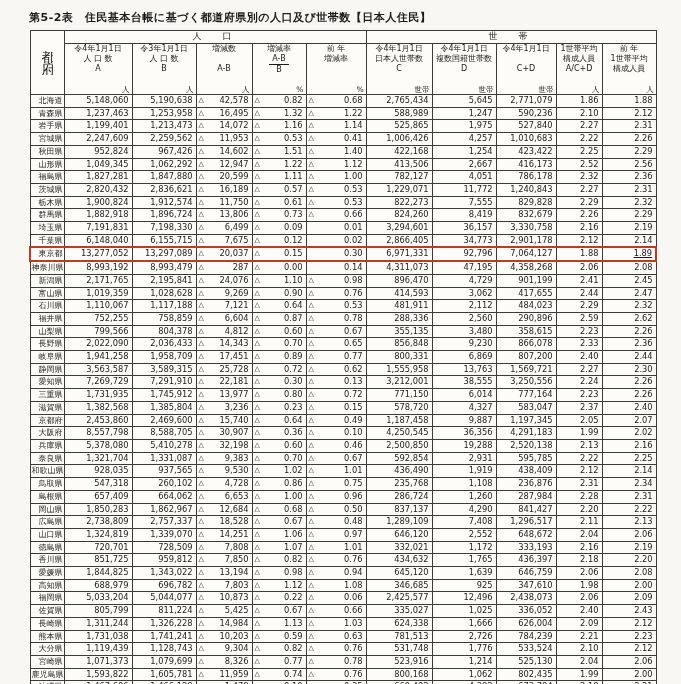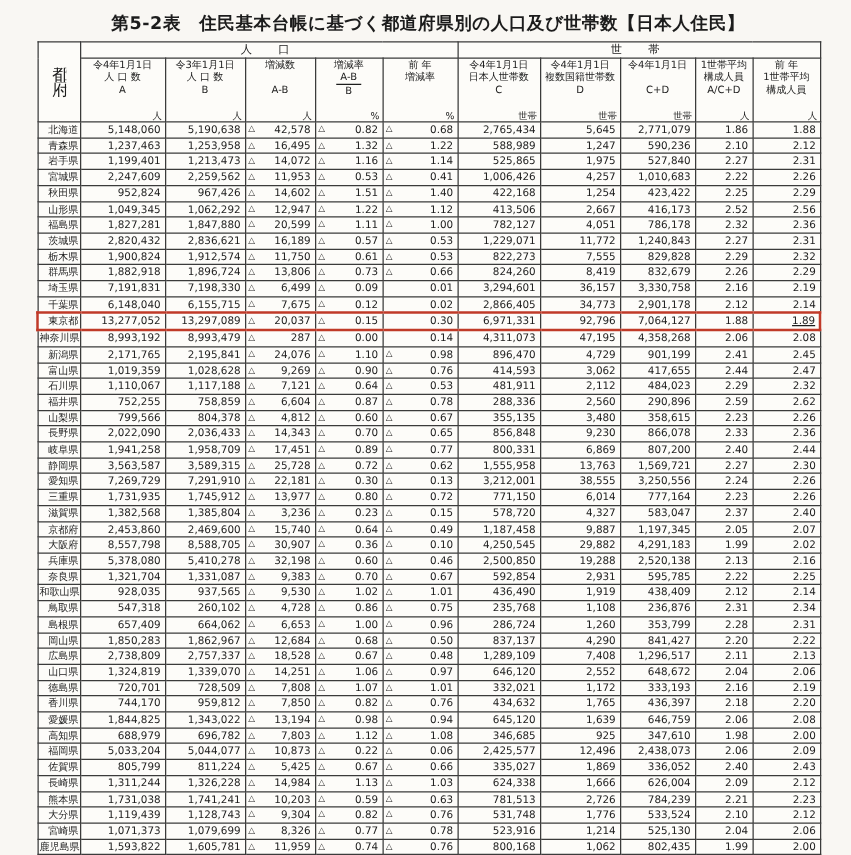--- a/index.html
+++ b/index.html
@@ -3,21 +3,21 @@
 <meta charset="utf-8">
 <style>
   :root { --red:#c03a28; --bd:#3b3b3b; --ink:#1c1c1c; }
   html,body{margin:0;padding:0;}
   body{
     width:681px;height:684px;overflow:hidden;
     background:#f9f7f3;color:var(--ink);
     font-family:"DejaVu Sans","Liberation Sans",sans-serif;
   }
   .page{padding:8px 0 0 29px;}
-  .title{width:627px;text-align:center;font-size:14px;font-weight:700;margin:2px 0 5px 0;letter-spacing:.5px;}
+  .title{width:627px;text-align:left;font-size:11px;font-weight:700;margin:2px 0 5px 0;letter-spacing:.5px;}
   table{border-collapse:collapse;table-layout:fixed;width:627px;border:1.5px solid var(--bd);background:#fdfcf9;}
   th,td{border:1px solid var(--bd);}
   th{font-weight:400;}
   col.c1{width:34px;} col.c2{width:68px;} col.c3{width:64px;} col.c4{width:56px;}
   col.c5{width:54px;} col.c6{width:60px;} col.c7{width:66px;} col.c8{width:64px;}
   col.c9{width:60px;} col.c10{width:46px;} col.c11{width:54px;}
   .group{height:12px;font-size:9px;line-height:12px;text-align:center;letter-spacing:6px;padding:0;font-family:Liberation Mono, monospace;}
   .colh{height:50px;vertical-align:top;padding:0 2px;}
   .hcell{display:flex;flex-direction:column;height:100%;font-size:8px;line-height:10.2px;text-align:center;}
   .hline{white-space:nowrap;overflow:hidden;}
@@ -892,21 +892,21 @@
               <span class="val">0.36</span>
             </span>
           </td>
           <td class="num">
             <span class="cellflex">
               <span class="tri">△</span>
               <span class="val">0.10</span>
             </span>
           </td>
           <td class="num">4,250,545</td>
-          <td class="num">29,882</td>
+          <td class="num">36,356</td>
           <td class="num">4,291,183</td>
           <td class="num">1.99</td>
           <td class="num">2.02</td>
         </tr>
         <tr>
           <td class="pref">兵庫県</td>
           <td class="num">5,378,080</td>
           <td class="num">5,410,278</td>
           <td class="num">
             <span class="cellflex">
@@ -1033,21 +1033,21 @@
             </span>
           </td>
           <td class="num">
             <span class="cellflex">
               <span class="tri">△</span>
               <span class="val">0.96</span>
             </span>
           </td>
           <td class="num">286,724</td>
           <td class="num">1,260</td>
-          <td class="num">353,799</td>
+          <td class="num">287,984</td>
           <td class="num">2.28</td>
           <td class="num">2.31</td>
         </tr>
         <tr>
           <td class="pref">岡山県</td>
           <td class="num">1,850,283</td>
           <td class="num">1,862,967</td>
           <td class="num">
             <span class="cellflex">
               <span class="tri">△</span>
@@ -1151,21 +1151,21 @@
             </span>
           </td>
           <td class="num">332,021</td>
           <td class="num">1,172</td>
           <td class="num">333,193</td>
           <td class="num">2.16</td>
           <td class="num">2.19</td>
         </tr>
         <tr>
           <td class="pref">香川県</td>
-          <td class="num">744,170</td>
+          <td class="num">851,725</td>
           <td class="num">959,812</td>
           <td class="num">
             <span class="cellflex">
               <span class="tri">△</span>
               <span class="val">7,850</span>
             </span>
           </td>
           <td class="num">
             <span class="cellflex">
               <span class="tri">△</span>
@@ -1284,21 +1284,21 @@
               <span class="val">0.67</span>
             </span>
           </td>
           <td class="num">
             <span class="cellflex">
               <span class="tri">△</span>
               <span class="val">0.66</span>
             </span>
           </td>
           <td class="num">335,027</td>
-          <td class="num">1,869</td>
+          <td class="num">1,025</td>
           <td class="num">336,052</td>
           <td class="num">2.40</td>
           <td class="num">2.43</td>
         </tr>
         <tr>
           <td class="pref">長崎県</td>
           <td class="num">1,311,244</td>
           <td class="num">1,326,228</td>
           <td class="num">
             <span class="cellflex">

